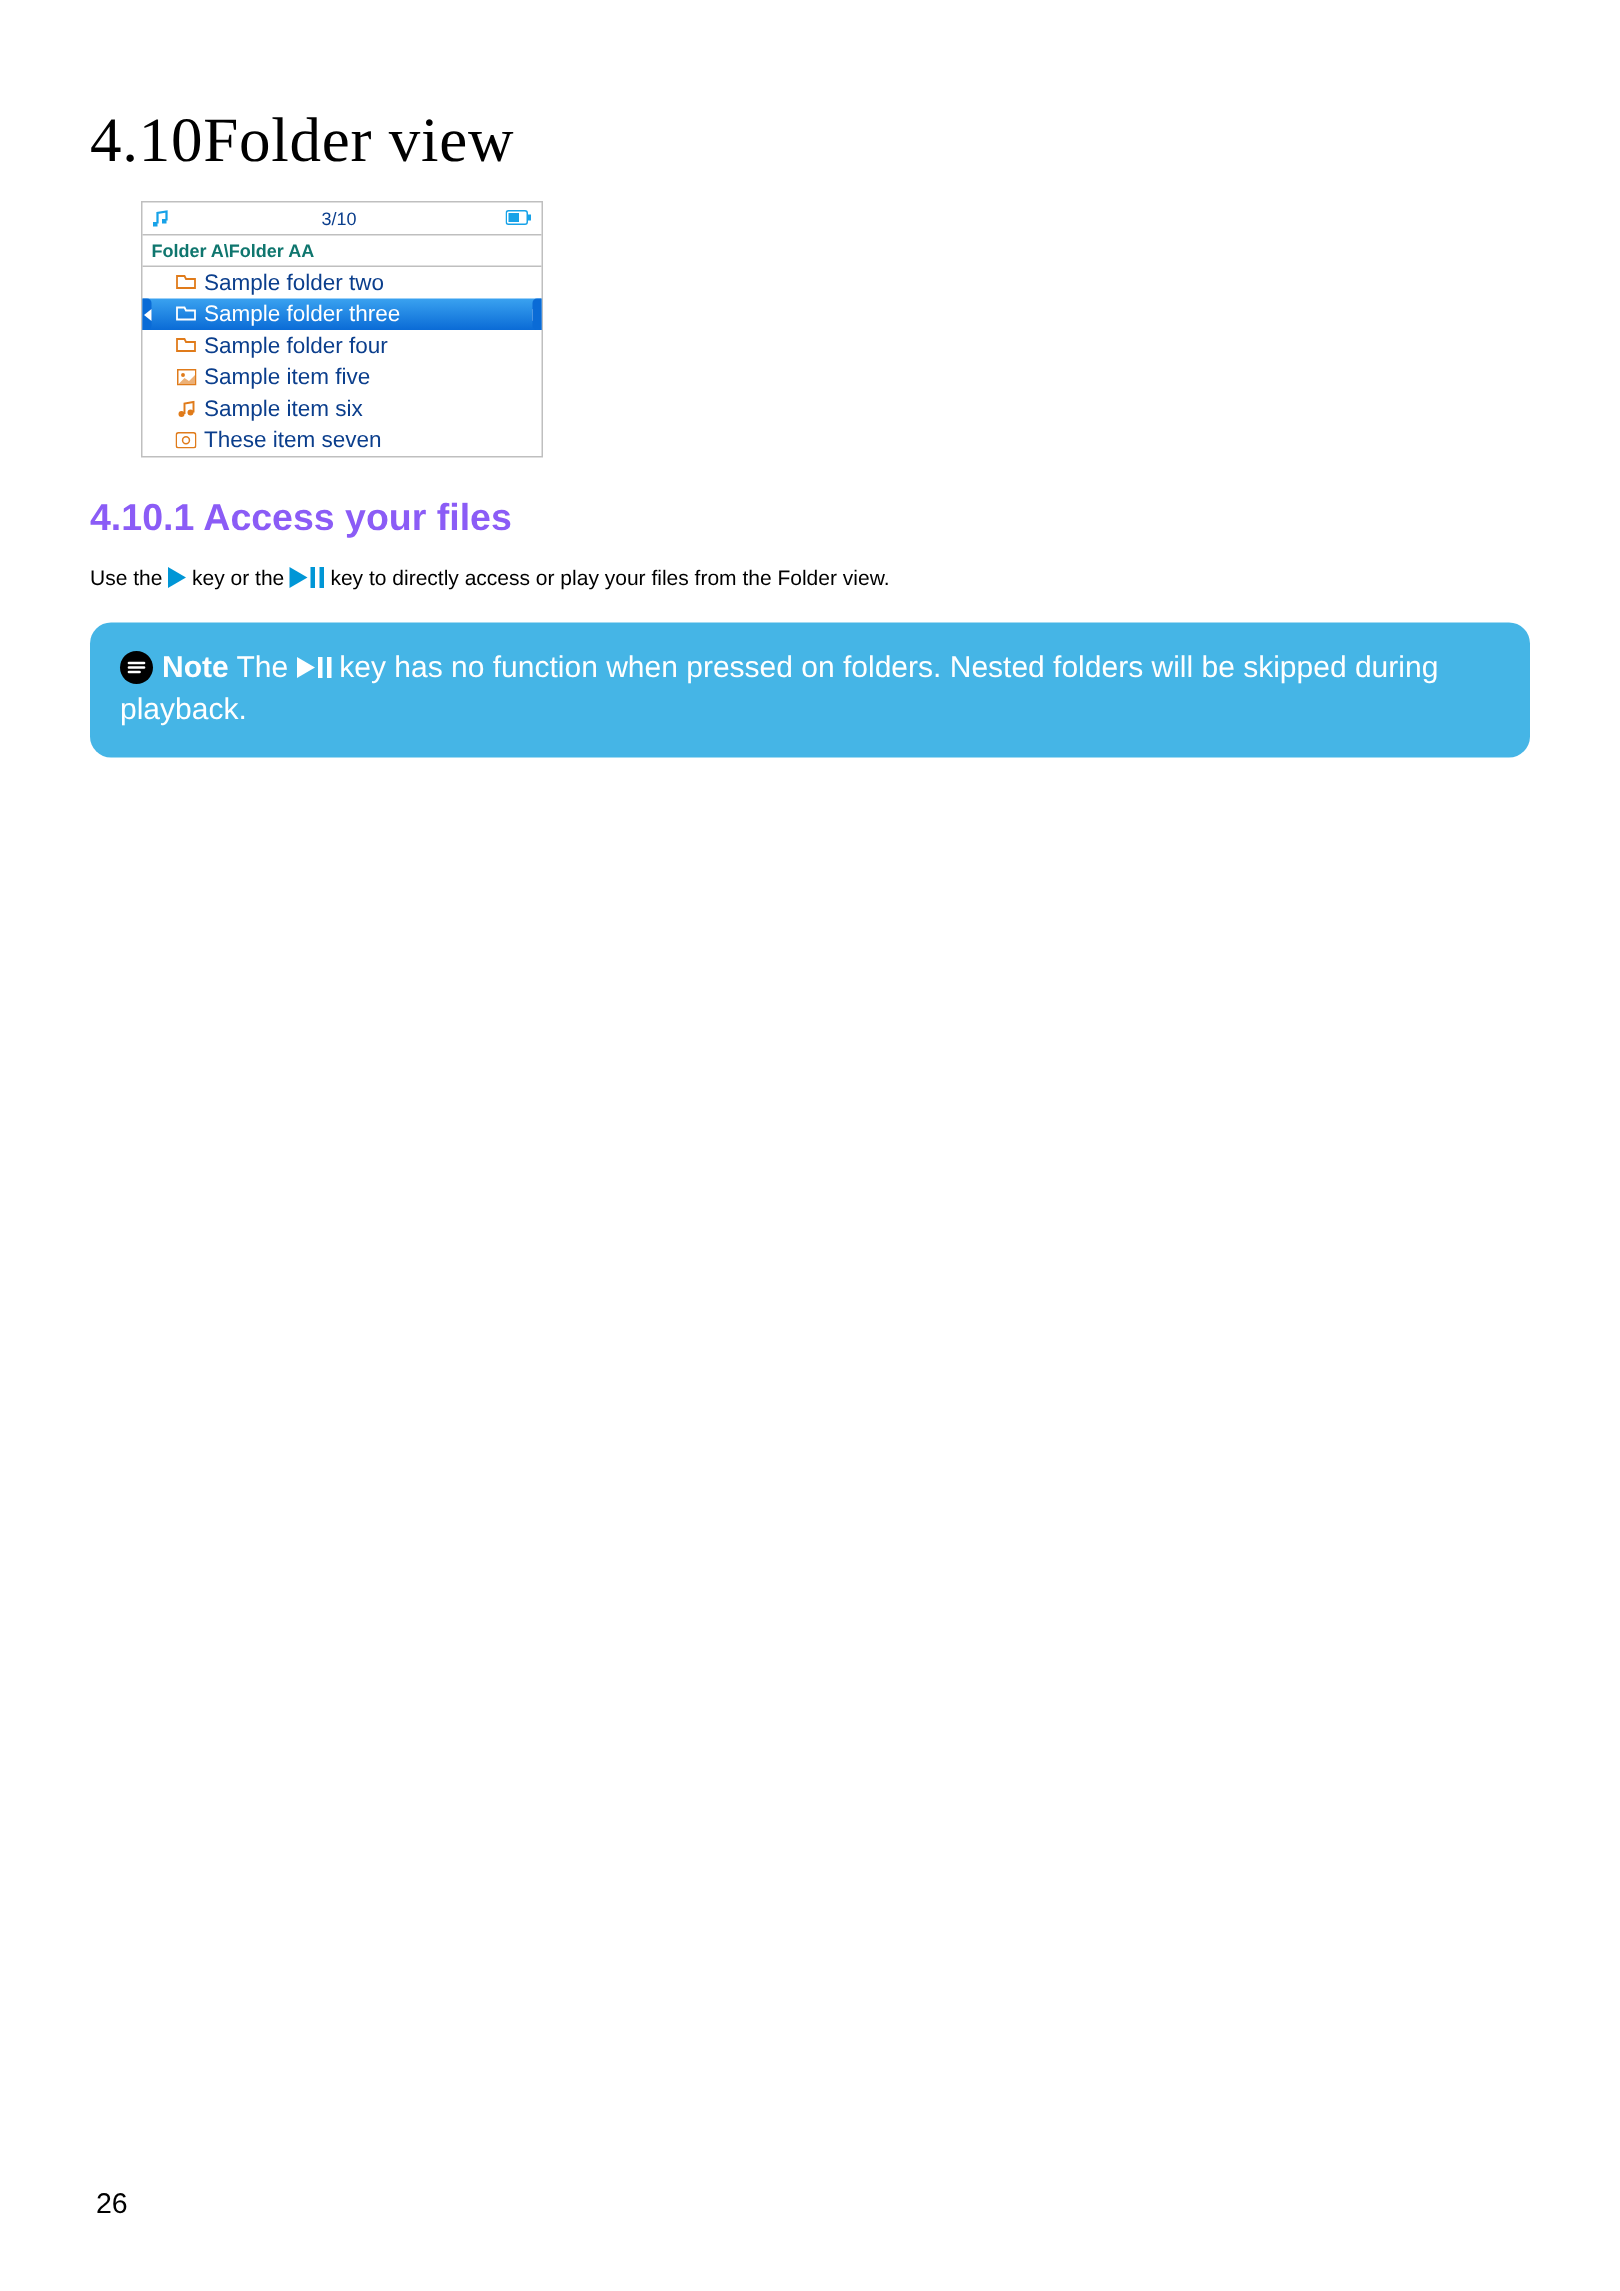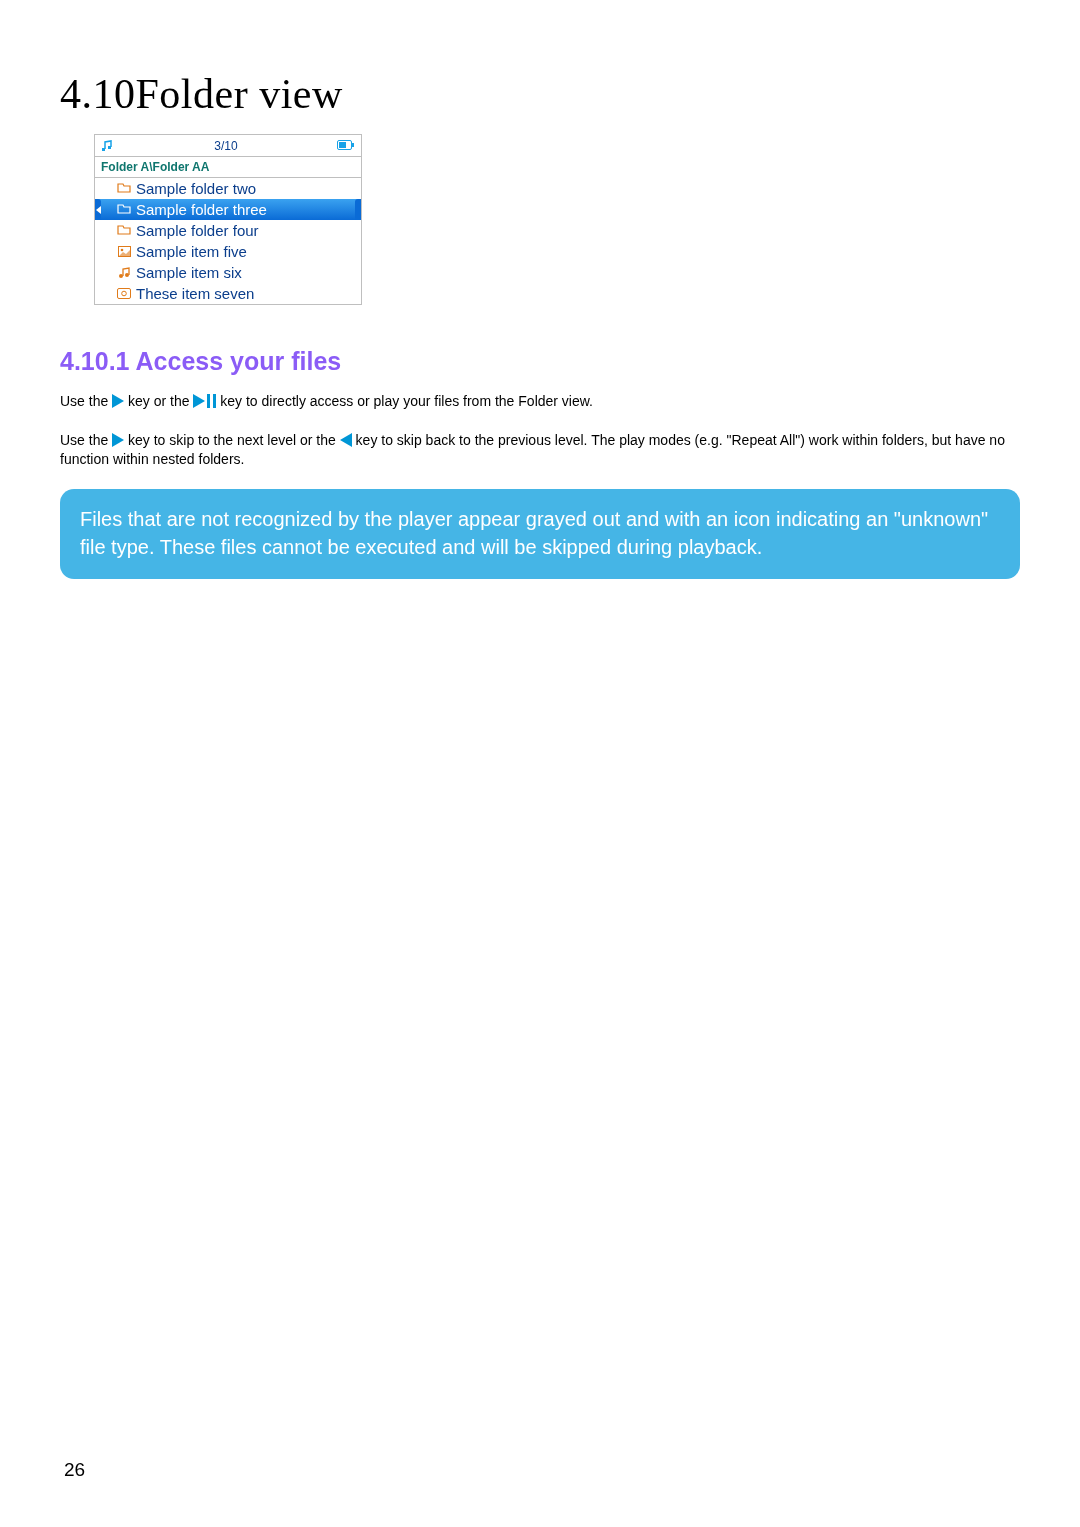--- a/index.html
+++ b/index.html
@@ -30,21 +30,21 @@
     color: #000;
   }
   p.body .bold { font-weight: 700; }
 
   
   .device {
     width: 268px;
     border: 1px solid #bfbfbf;
     font-family: Arial, Helvetica, sans-serif;
     color: #0b3e8c;
-    margin: 0 0 42px 34px;
+    margin: 0 0 26px 34px;
     background: #fff;
   }
   .device .status {
     display: flex;
     align-items: center;
     height: 22px;
     padding: 0 6px;
     font-size: 12px;
     border-bottom: 1px solid #bfbfbf;
   }
@@ -245,23 +245,26 @@
 
   <h2 class="sub-heading">
     <span>4.10.1</span>
     <span>Access your files</span>
   </h2>
 
   <p class="instruct">
     <span>Use the </span><span class="key-play"></span><span> key or the </span><span class="key-playpause"></span><span> key to directly access or play your files from the Folder view.</span>
   </p>
 
-  <p class="instruct">
-    <span>Use the </span><span class="key-play"></span><span> key to skip to the next level or the </span><span class="key-back"></span><span> key to skip back to the previous level. The play modes (e.g. "Repeat All") work within folders, but have no function within nested folders.</span>
-  </p>
 
   <div class="note">
-    <p>Files that are not recognized by the player appear grayed out and with an icon indicating an "unknown" file type. These files cannot be executed and will be skipped during playback.</p>
+    <p>
+      <span class="note-icon">
+        <svg width="14" height="14" viewBox="0 0 14 14">
+            <path d="M2 4 h10 M2 7 h10 M2 10 h7" stroke="#fff" stroke-width="1.8" stroke-linecap="round"></path>
+          </svg>
+      </span><span class="lbl">Note</span><span> The </span><span class="key-playpause"></span><span> key has no function when pressed on folders. Nested folders will be skipped during playback.</span>
+    </p>
   </div>
 
 </div>
 
 <div class="page-num">26</div>
 
 </body></html>

